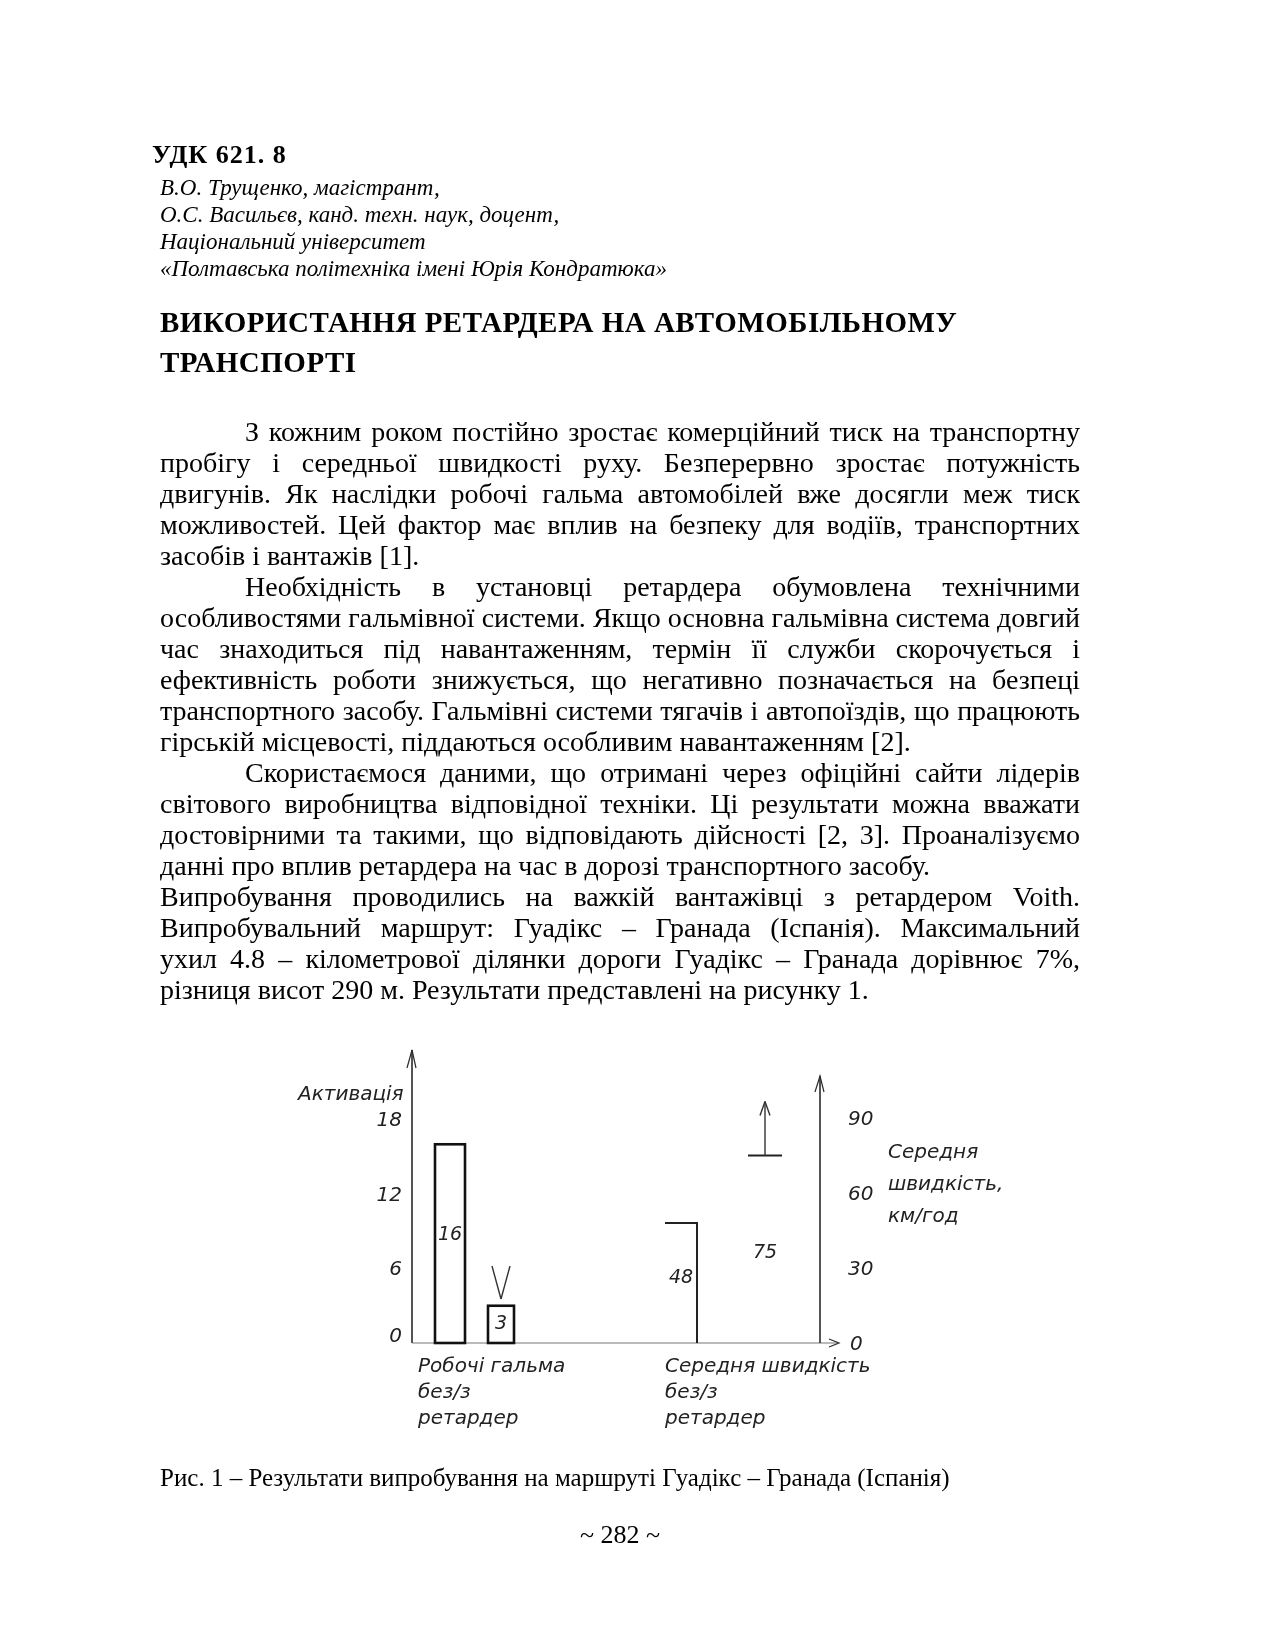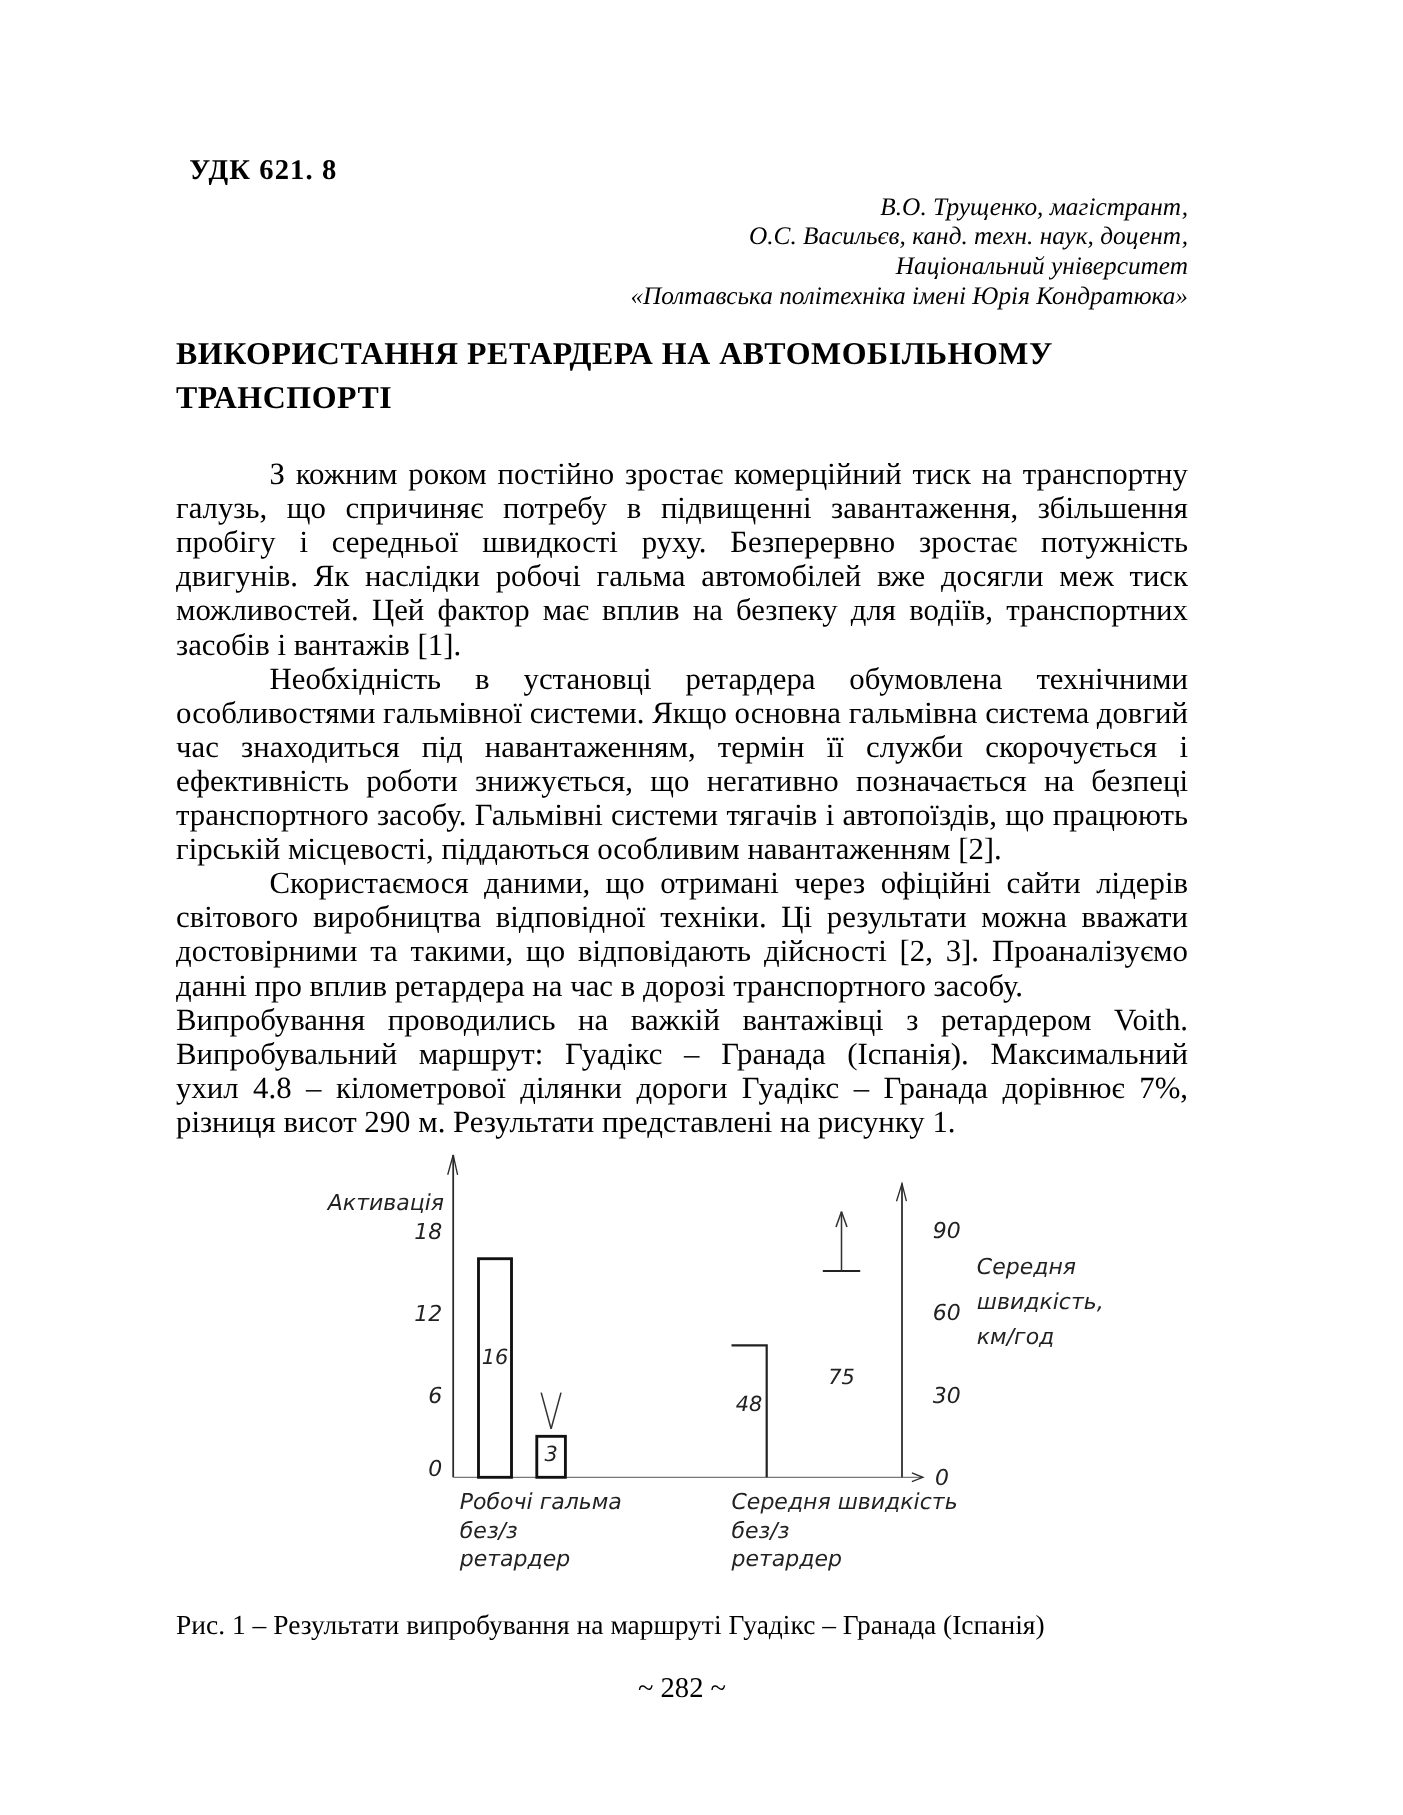--- a/index.html
+++ b/index.html
@@ -2,26 +2,26 @@
 <html lang="uk"><head>
 <meta charset="utf-8">
 <style>
   html,body { margin:0; padding:0; background:#e8e8e8; }
   .page {
     position:relative; width:1275px; height:1650px; margin:0 auto;
     background:#ffffff; overflow:hidden;
     font-family:"Liberation Serif", serif; color:#000;
   }
   .udc {
-    position:absolute; left:172px; top:140px;
+    position:absolute; left:152px; top:140px;
     font-size:26px; font-weight:bold; letter-spacing:1px;
   }
   .authors {
     position:absolute; left:160px; top:174px; width:920px;
-    text-align:right; font-style:italic; font-size:23px; line-height:27px;
+    text-align:left; font-style:italic; font-size:23px; line-height:27px;
   }
   .title {
     position:absolute; left:160px; top:302px; width:920px; margin:0;
     text-align:left; font-weight:bold; font-size:29px; line-height:40px;
     letter-spacing:0.5px;
   }
   .paras { position:absolute; left:160px; top:416px; width:920px; font-size:28px; }
   .tline {
     line-height:31px; height:31px; overflow:hidden;
     text-align:justify; text-align-last:justify;
@@ -68,21 +68,20 @@
     <div>«Полтавська політехніка імені Юрія Кондратюка»</div>
   </div>
 
   <h1 class="title">
     <div>ВИКОРИСТАННЯ РЕТАРДЕРА НА АВТОМОБІЛЬНОМУ</div>
     <div>ТРАНСПОРТІ</div>
   </h1>
 
   <div class="paras" id="paragraphs">
       <div class="tline indent">З кожним роком постійно зростає комерційний тиск на транспортну</div>
-      <div class="tline">галузь, що спричиняє потребу в підвищенні завантаження, збільшення</div>
       <div class="tline">пробігу і середньої швидкості руху. Безперервно зростає потужність</div>
       <div class="tline">двигунів. Як наслідки робочі гальма автомобілей вже досягли меж тиск</div>
       <div class="tline">можливостей. Цей фактор має вплив на безпеку для водіїв, транспортних</div>
       <div class="tline last">засобів і вантажів [1].</div>
       <div class="tline indent">Необхідність в установці ретардера обумовлена технічними</div>
       <div class="tline">особливостями гальмівної системи. Якщо основна гальмівна система довгий</div>
       <div class="tline">час знаходиться під навантаженням, термін її служби скорочується і</div>
       <div class="tline">ефективність роботи знижується, що негативно позначається на безпеці</div>
       <div class="tline">транспортного засобу. Гальмівні системи тягачів і автопоїздів, що працюють в</div>
       <div class="tline last">гірській місцевості, піддаються особливим навантаженням [2].</div>

